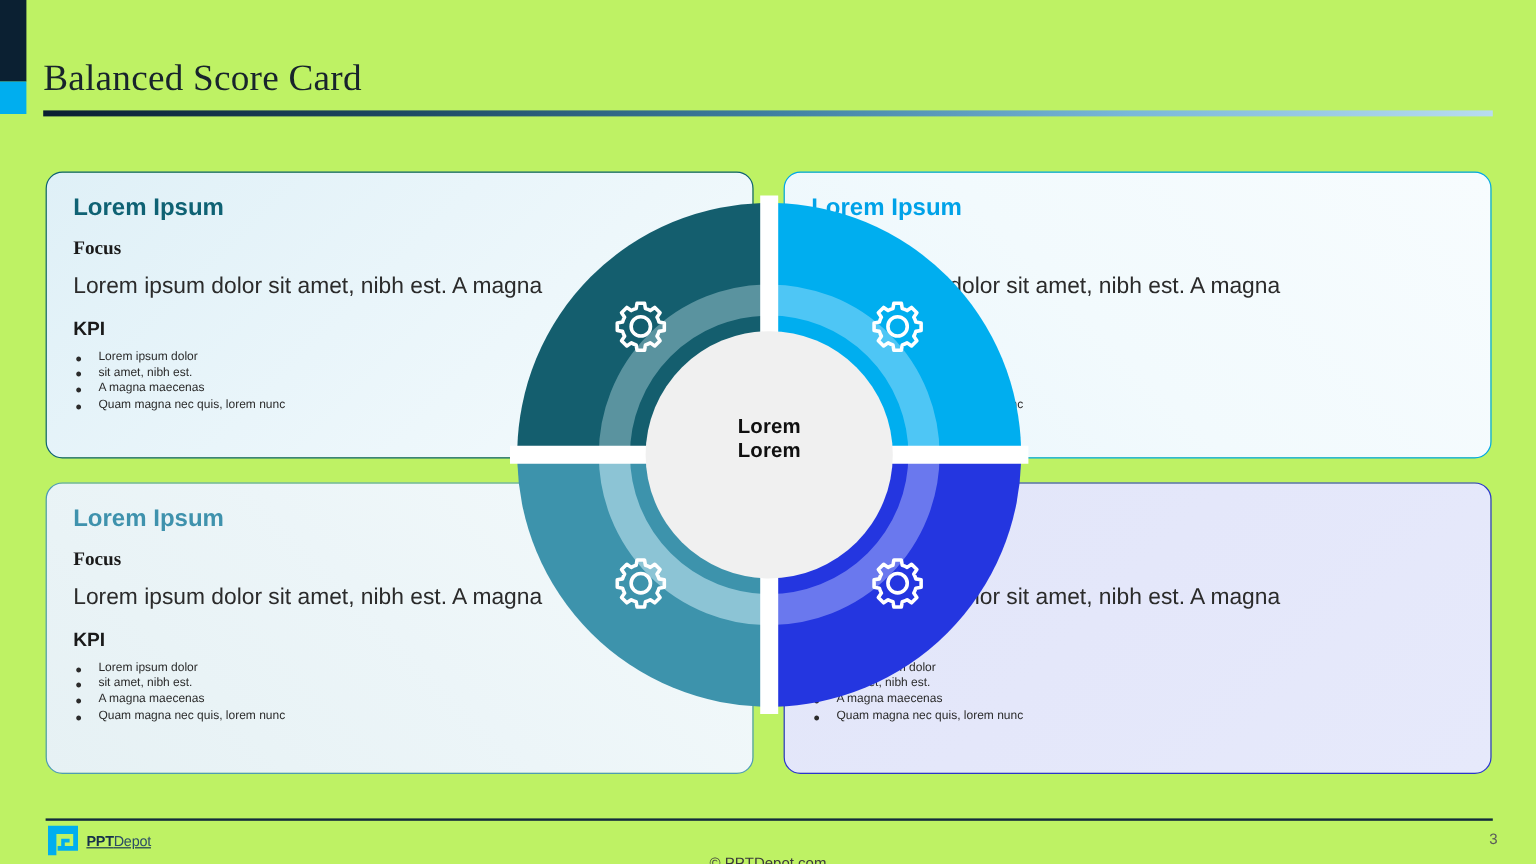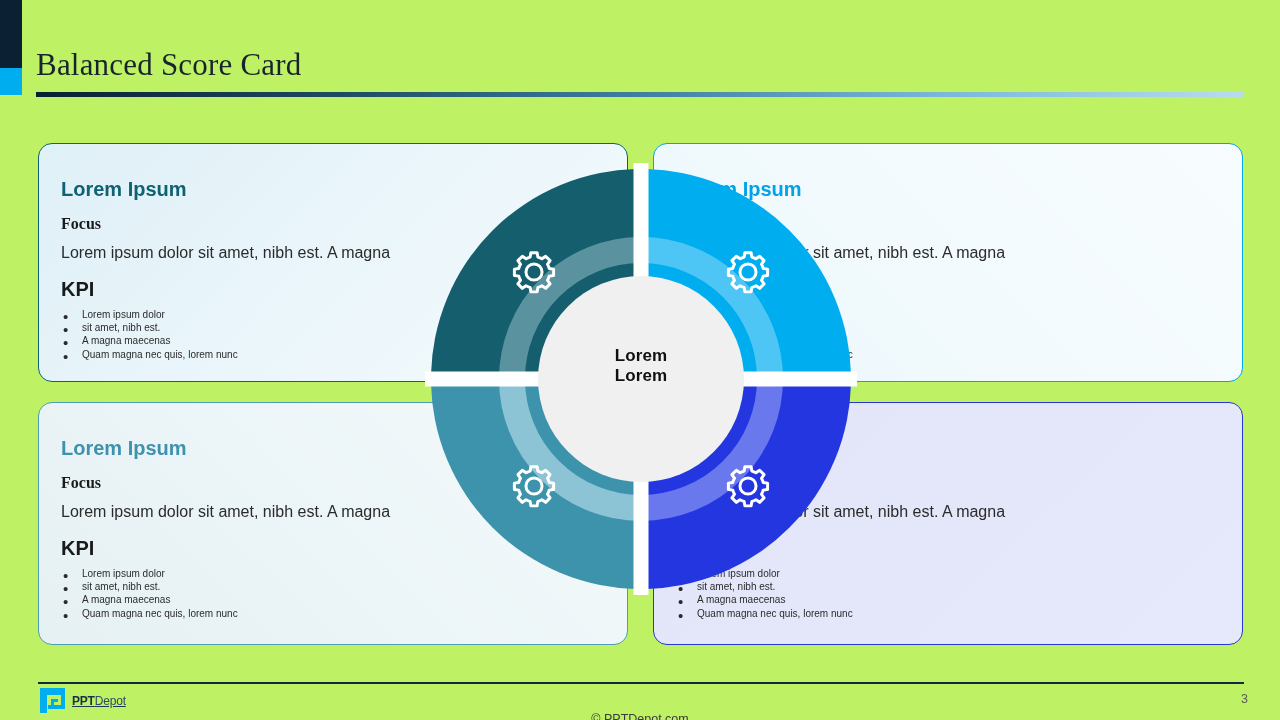--- a/index.html
+++ b/index.html
@@ -38,29 +38,29 @@
   .card.tr { left: 653px; top: 143px; width: 590px; height: 239px;
              border-color: #00a7ea;
              background: linear-gradient(225deg, #f7fcfe 0%, #f2fafd 55%, #eaf6fc 100%); }
   .card.bl { left: 38px;  top: 402px; width: 590px; height: 243px;
              border-color: #4e9cb5;
              background: linear-gradient(45deg, #e6f1f4 0%, #ecf5f8 50%, #f4fafb 100%); }
   .card.br { left: 653px; top: 402px; width: 590px; height: 243px;
              border-color: #2b35cf;
              background: linear-gradient(315deg, #e6e9fb 0%, #e4e7fa 55%, #e2e6f9 100%); }
 
-  .card-title { font-size: 20px; font-weight: bold; line-height: 1.1; margin-bottom: 15px; margin-top: 16px; }
+  .card-title { font-size: 20px; font-weight: bold; line-height: 1.1; margin-bottom: 15px; }
   .tl .card-title { color: #0f6274; }
   .tr .card-title { color: #00a2e8; }
   .bl .card-title { color: #3f92ad; }
   .br .card-title { color: #2d3ae0; }
 
   .sec-head { font-size: 16px; font-weight: bold; color: #1a1a1a; margin-bottom: 11px; font-family: Liberation Serif, serif; }
-  .sec-body { font-size: 16px; color: #2b2b2b; margin-bottom: 16px; }
-  .kpi-head { font-size: 20px; font-weight: bold; color: #1a1a1a; margin-bottom: 7px; }
+  .sec-body { font-size: 19px; color: #2b2b2b; margin-bottom: 16px; }
+  .kpi-head { font-size: 16px; font-weight: bold; color: #1a1a1a; margin-bottom: 7px; }
   .kpi-list { list-style: none; }
   .kpi-list li { font-size: 10px; color: #2b2b2b; line-height: 1.32; position: relative; padding-left: 21px; }
   .kpi-list li:before { content: "\2022"; position: absolute; left: 2px; top: -1px; font-size: 15px; color: #2b2b2b; }
 
   
   #wheel { position: absolute; left: 425px; top: 163px; width: 432px; height: 432px; }
   #wheel svg { display: block; }
 
   .center-label {
     position: absolute; left: 553px; top: 346px; width: 176px;

